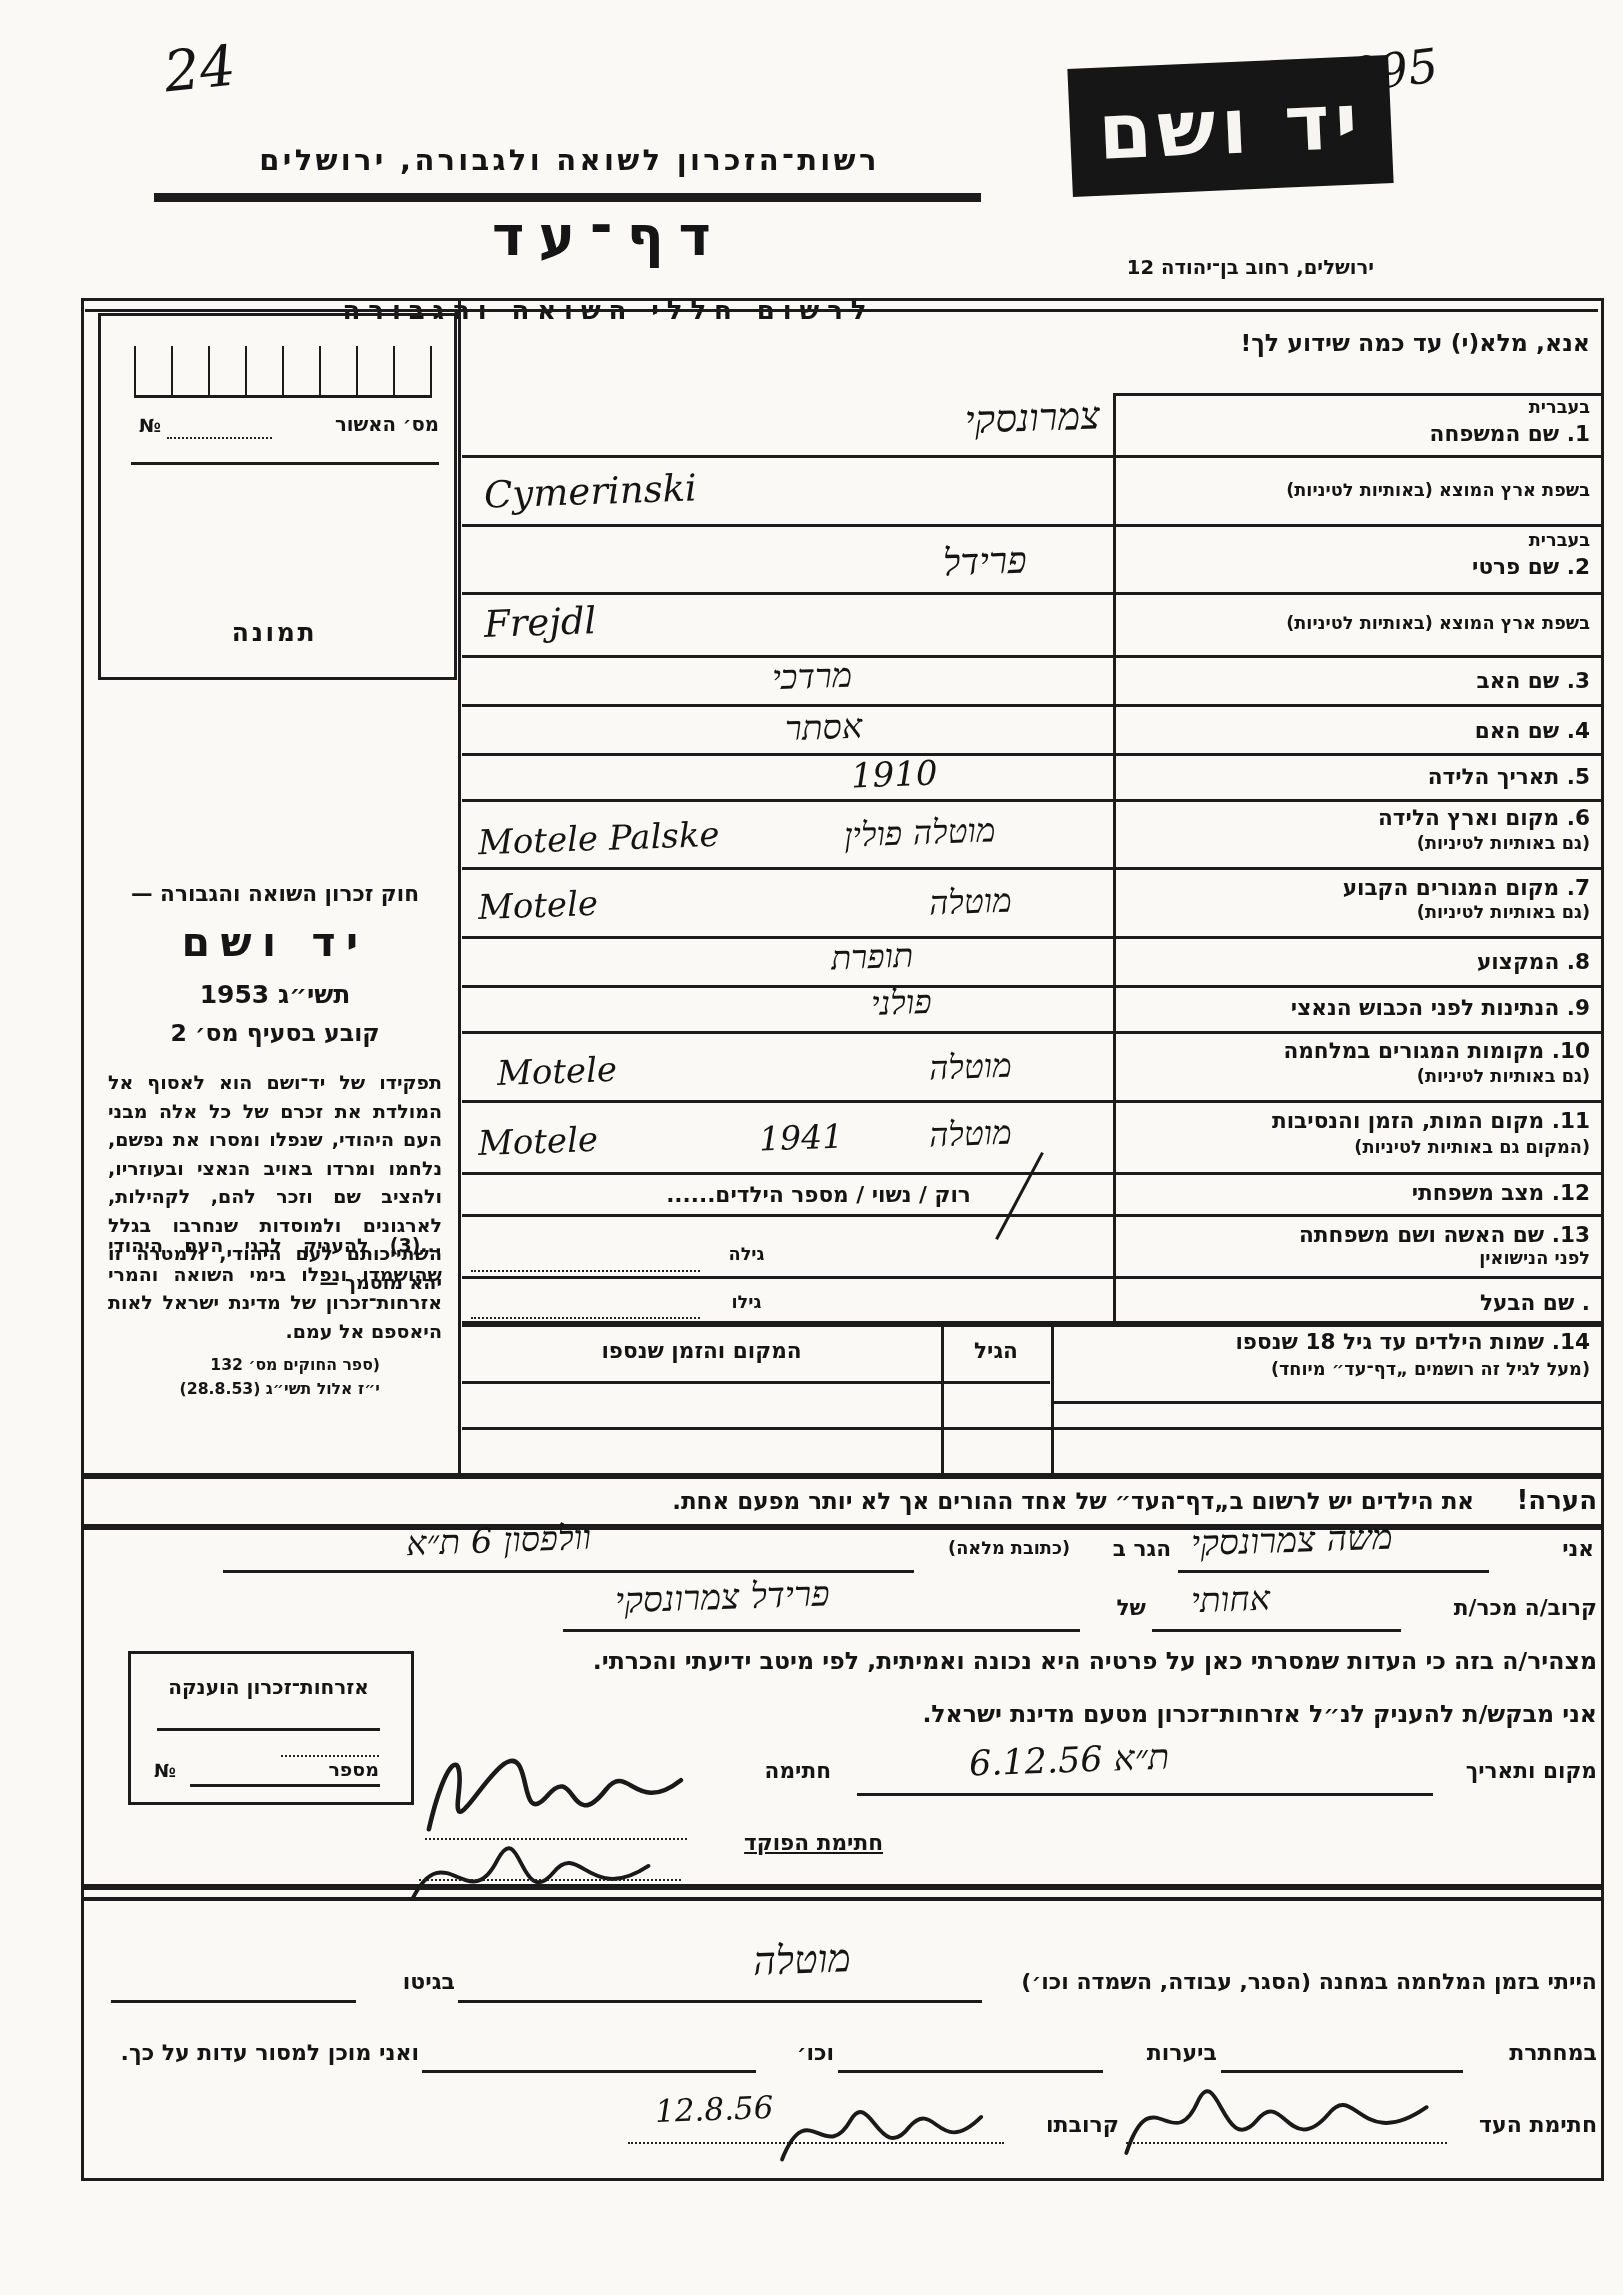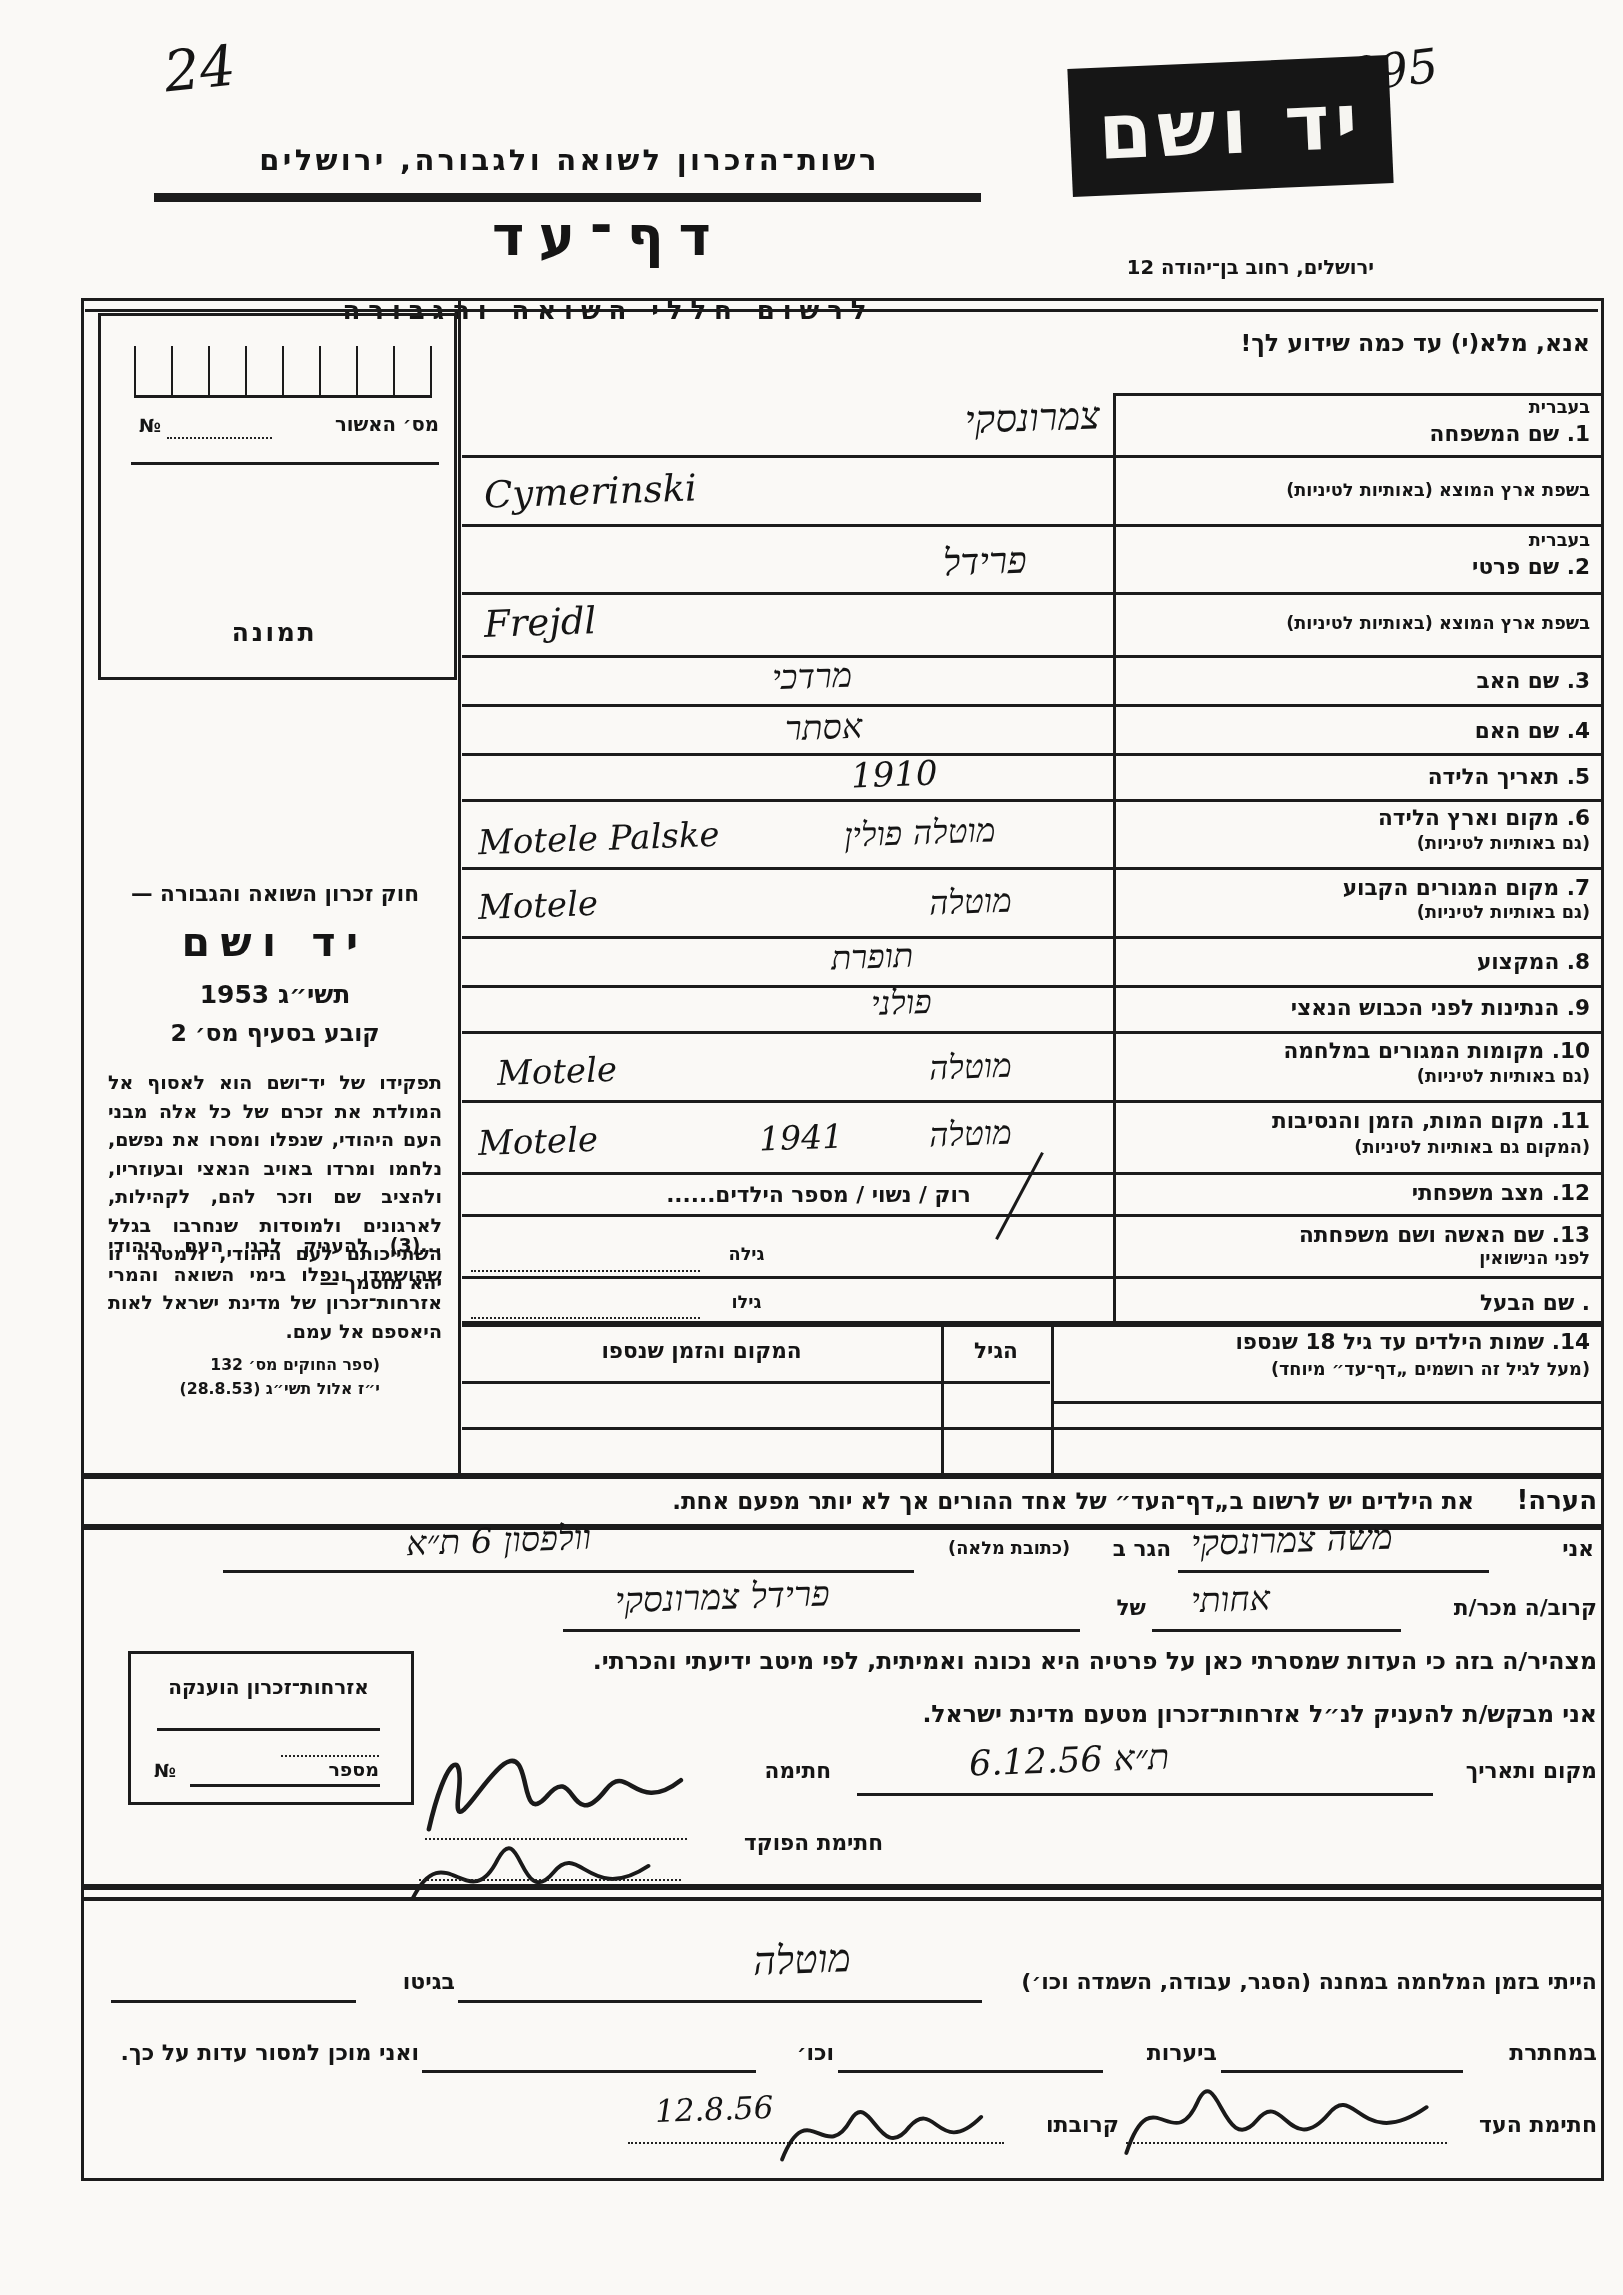--- a/index.html
+++ b/index.html
@@ -183,21 +183,21 @@
 
   <div class="lbl" style="left:1437px;top:1759px;width:160px;">מקום ותאריך</div>
   <div class="rule" style="left:857px;top:1793px;width:576px;"></div>
   <div class="hw hwh" style="left:969px;top:1740px;font-size:35px;">ת״א 6.12.56</div>
   <div class="lbl" style="left:700px;top:1759px;width:131px;">חתימה</div>
   <svg width="275" height="144" viewBox="0 0 420 220" style="left:419px;top:1718px;">
     <path d="M15,170 C40,60 70,40 60,120 C52,185 95,95 130,70 C175,40 150,170 195,120 C240,65 230,180 285,110 C320,65 330,150 400,95" fill="none" stroke="#1a1a1a" stroke-width="7" stroke-linecap="round"></path>
   </svg>
   <div class="rule dot" style="left:425px;top:1838px;width:262px;"></div>
 
-  <div class="lbl" style="left:700px;top:1831px;width:183px;">חתימת הפוקד</div>
+  <div class="lbl" style="left:700px;top:1831px;width:183px;text-decoration:underline;">חתימת הפוקד</div>
   <svg width="249" height="105" viewBox="0 0 380 160" style="left:406px;top:1820px;">
     <path d="M10,120 C60,20 95,150 140,60 C175,-5 175,140 225,80 C265,30 280,130 370,70" fill="none" stroke="#1a1a1a" stroke-width="6" stroke-linecap="round"></path>
   </svg>
   <div class="rule dot" style="left:419px;top:1879px;width:262px;"></div>
 
   <div class="box" style="left:128px;top:1651px;width:280px;height:148px;"></div>
   <div class="lbl ctr" style="left:135px;top:1676px;width:267px;font-size:20px;">אזרחות־זכרון הוענקה</div>
   <div class="rule" style="left:157px;top:1728px;width:223px;"></div>
   <div class="lbl" style="left:281px;top:1759px;width:98px;font-size:19px;">מספר</div>
   <div class="rule dot" style="left:281px;top:1755px;width:98px;"></div>

